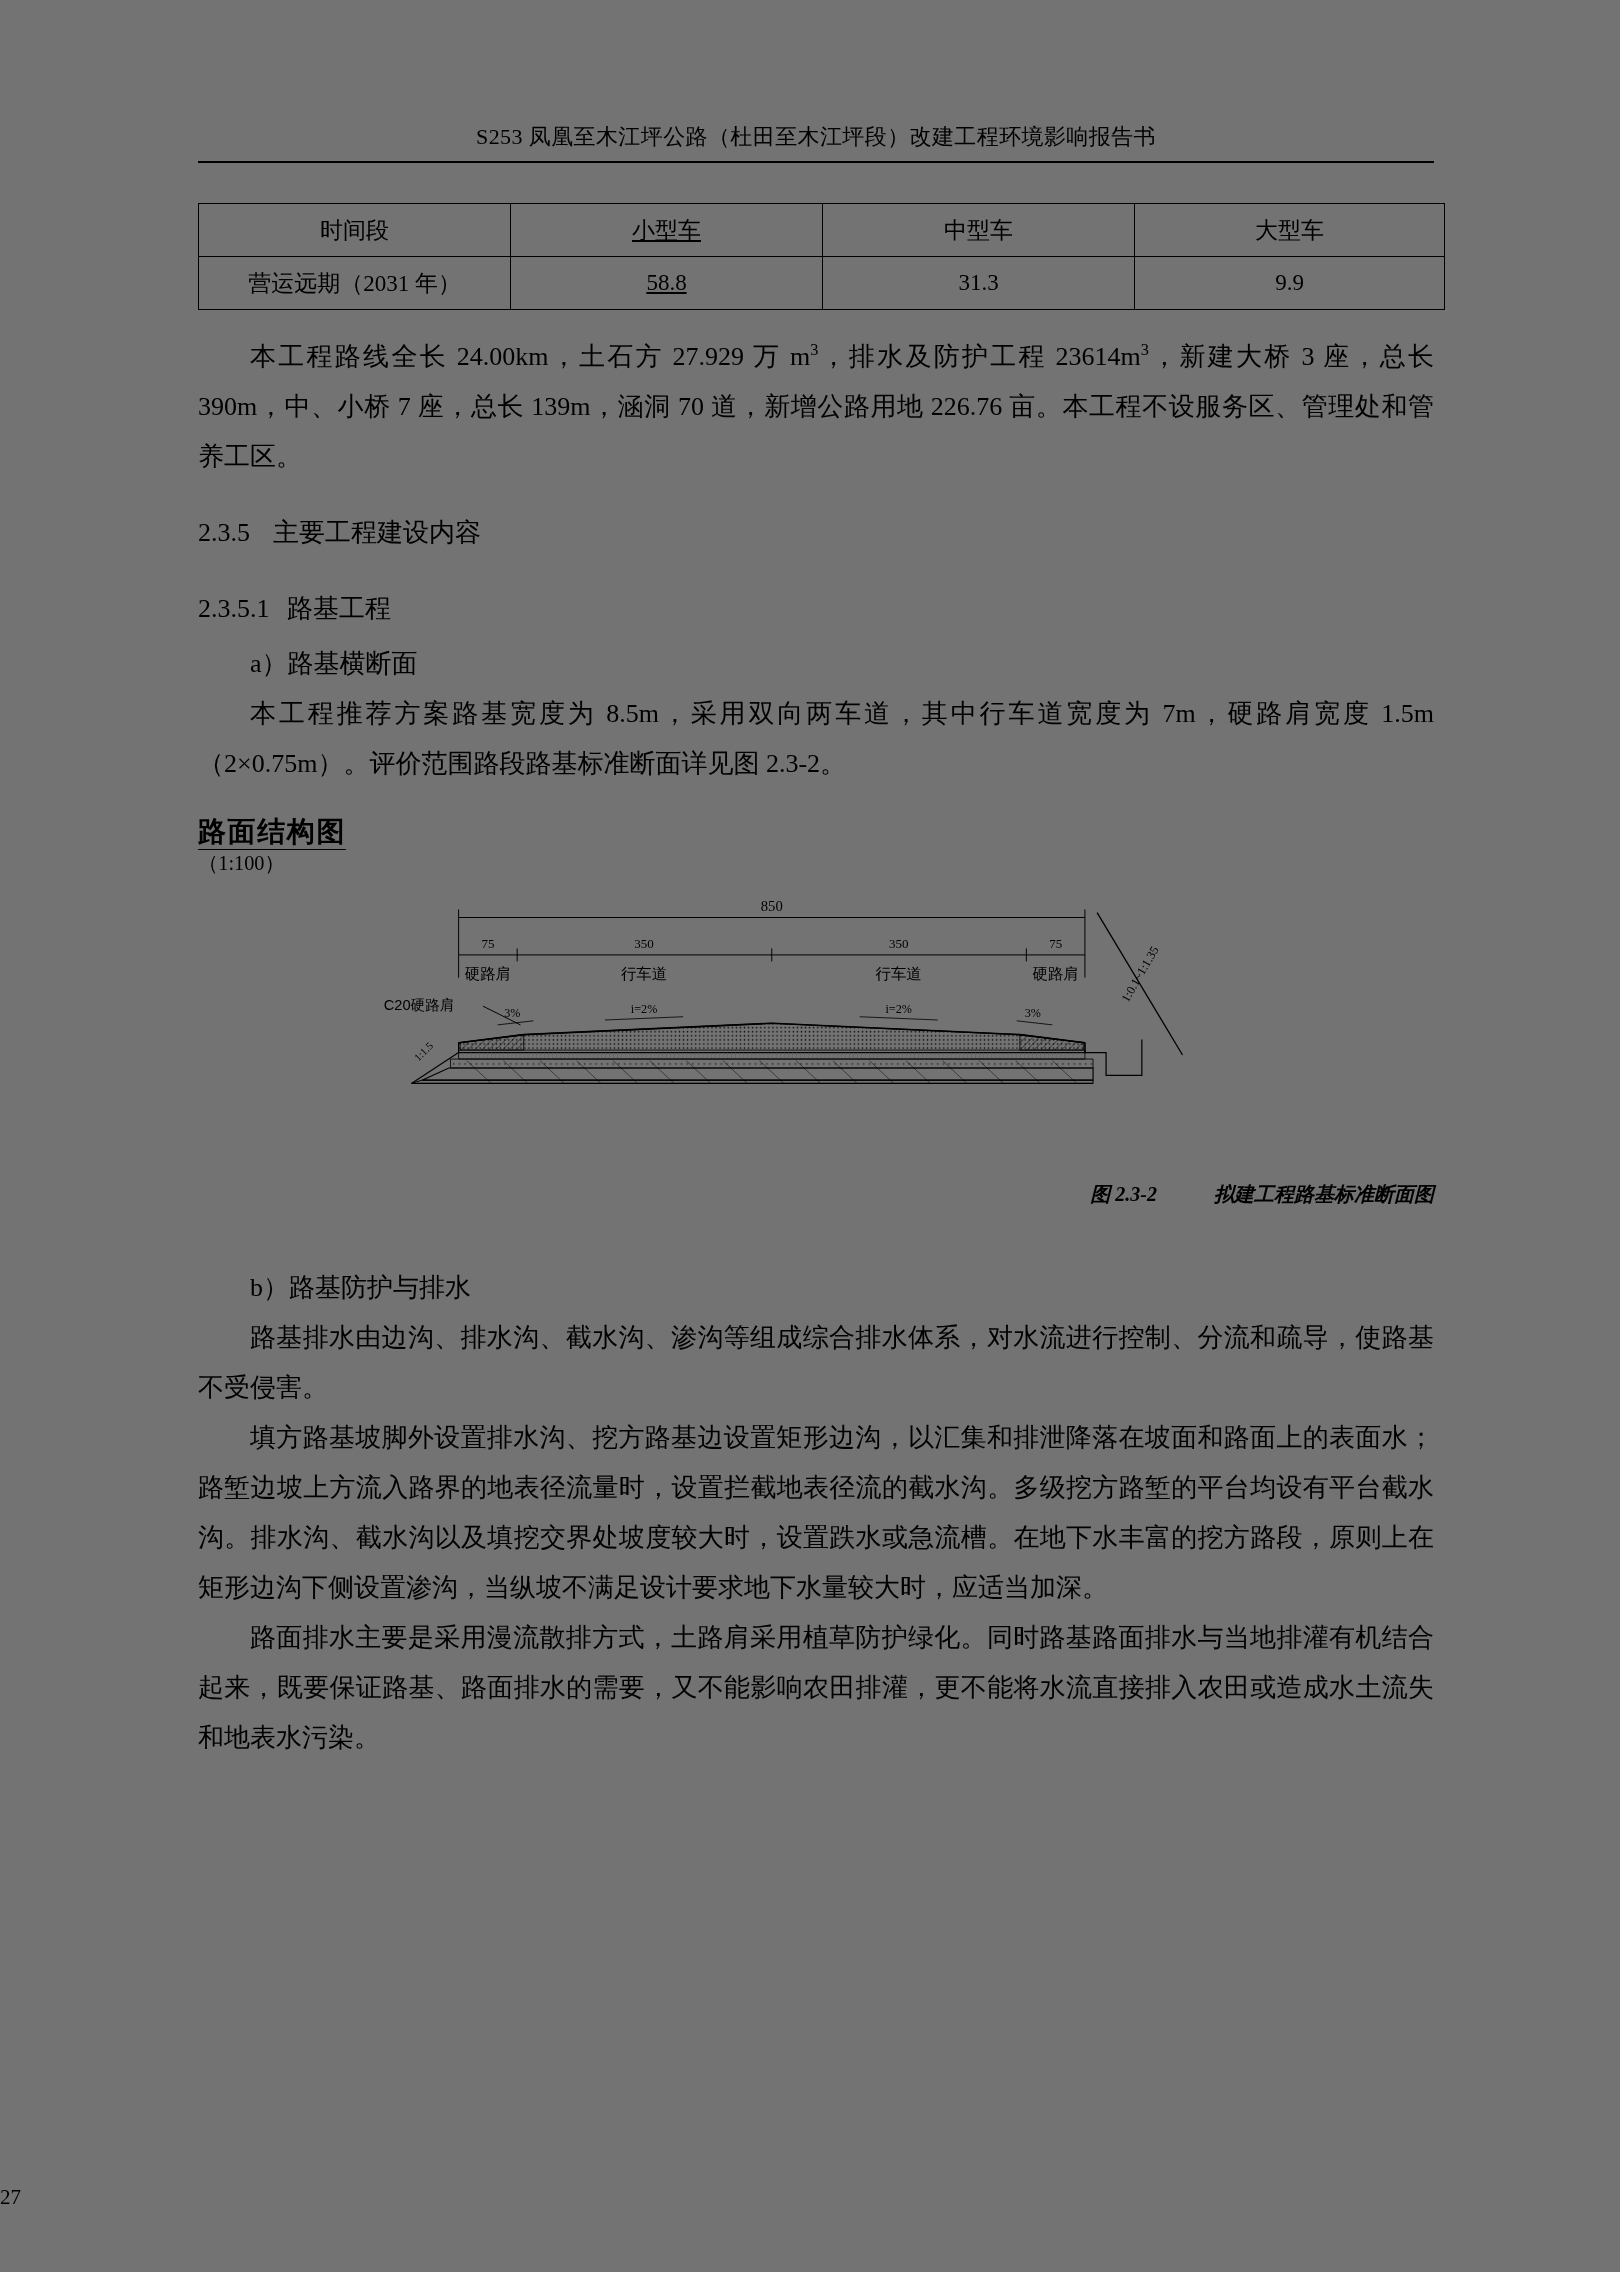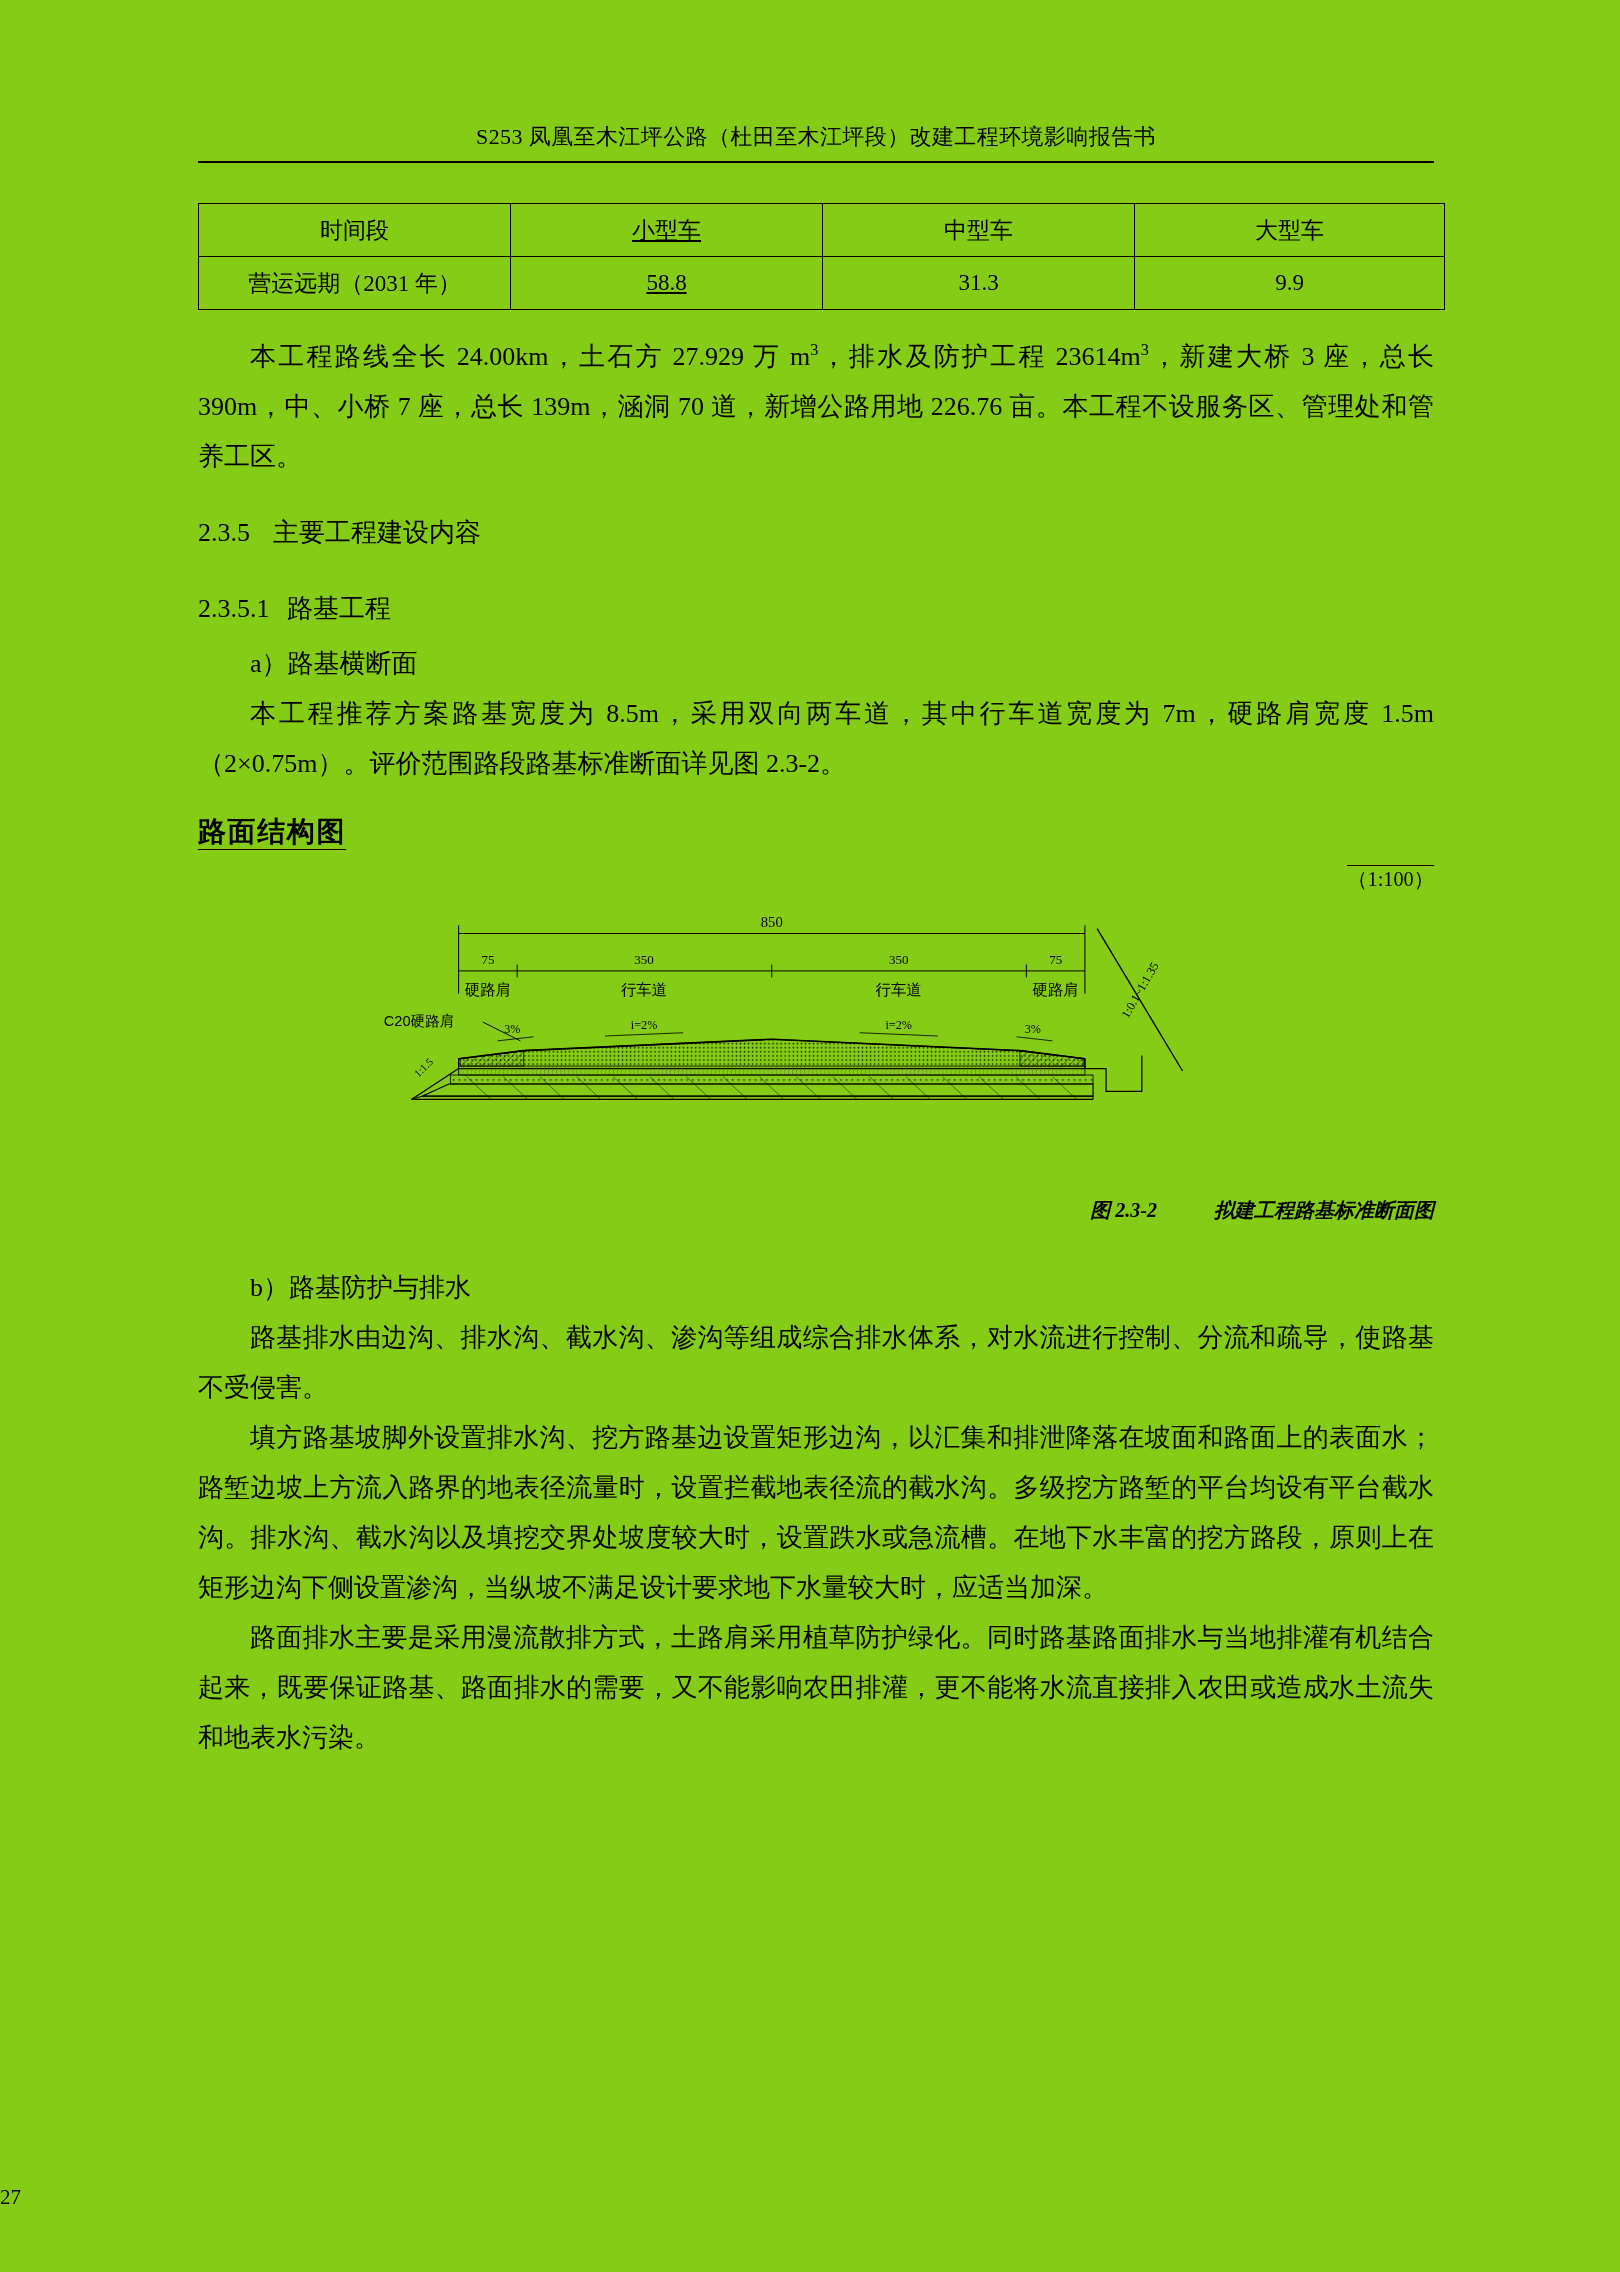--- a/index.html
+++ b/index.html
@@ -9,21 +9,21 @@
   }
   body {
     font-family: "Liberation Serif", "DejaVu Serif", serif;
     color: #000000;
   }
   .page {
     position: relative;
     width: 1620px;
     height: 2273px;
     margin: 0 auto;
-    background: #84cc16;
+    background: #737373;
     box-sizing: border-box;
     overflow: hidden;
   }
   
   .header {
     position: absolute;
     top: 122px;
     left: 198px;
     width: 1236px;
     text-align: center;
@@ -95,23 +95,23 @@
     font-weight: bold;
     letter-spacing: 1.6px;
     position: relative;
     top: 4.9px;
   }
   .fig-title span {
     border-bottom: 1.6px solid #000;
     padding-bottom: 1.6px;
   }
   .fig-scale {
-    text-align: right;
+    text-align: left;
     font-size: 20.3px;
-    margin-top: 19px;
+    margin-top: 3px;
   }
   .fig-scale span {
     border-top: 1.6px solid #000;
     padding-top: 1.6px;
   }
   .fig-svg-wrap {
     width: 100%;
     display: flex;
     justify-content: center;
     margin-top: 3.3px;

